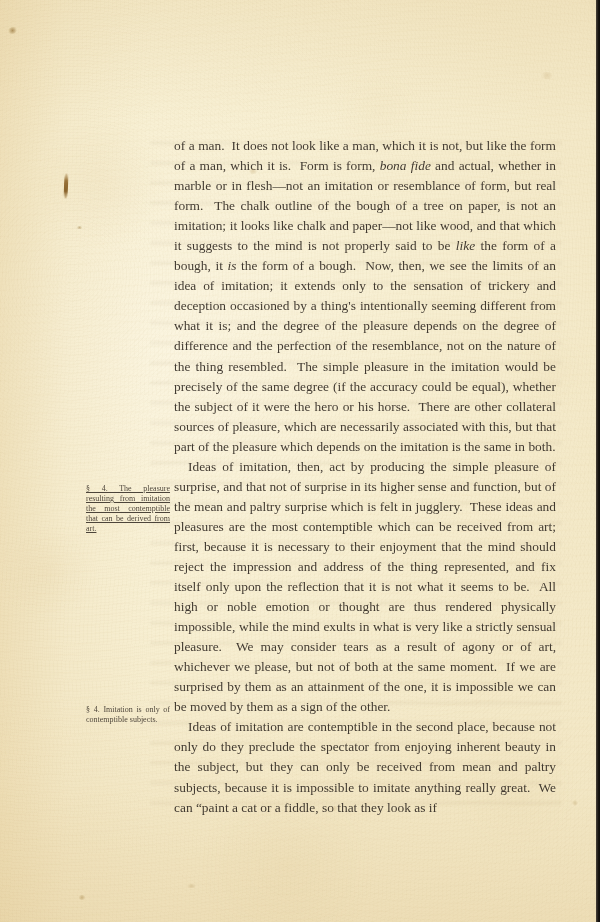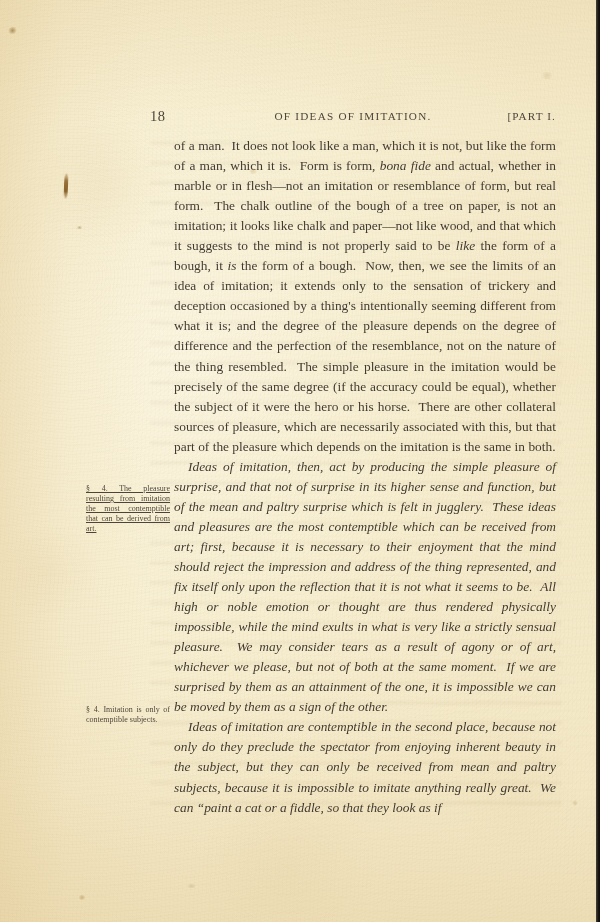--- a/index.html
+++ b/index.html
@@ -150,21 +150,21 @@
   }
   .para {
     margin: 0;
     text-align: justify;
     text-justify: inter-word;
     font-size: 13.4px;
     line-height: 20.05px;
     text-indent: 0;
     opacity: 0.93;
   }
-  .para + .para { margin-top: 0px; font-style: italic; }
+  .para + .para { margin-top: 0px; }
   .para.indent { text-indent: 14px; }
   .para i { font-style: italic; }
 
   
   .sidenote {
     position: absolute;
     left: 86px;
     width: 84px;
     font-size: 8.0px;
     line-height: 10.05px;
@@ -211,25 +211,20 @@
   <div class="paper-base"></div>
   <div class="paper-warm-top"></div>
   <div class="paper-warm-left"></div>
   <div class="paper-warm-bottom"></div>
   <div class="paper-fibre"></div>
   <div class="paper-mottle"></div>
   <div class="showthrough"></div>
 
   <div class="content">
 
-    <div class="running-head">
-      <span class="rh-folio">18</span>
-      <span class="rh-title">OF IDEAS OF IMITATION.</span>
-      <span class="rh-part">[PART I.</span>
-    </div>
 
     <div class="sidenote" id="sidenote-4">§ 4. The pleasure resulting from imitation the most contemptible that can be derived from art.</div>
 
     <div class="sidenote" id="sidenote-5">§ 4. Imitation is only of contemptible subjects.</div>
 
     <div class="body-block">
       <p class="para">of a man.&nbsp; It does not look like a man, which it is not, but like the form of a man, which it is.&nbsp; Form is form, <i>bona fide</i> and actual, whether in marble or in flesh—not an imitation or resemblance of form, but real form.&nbsp; The chalk outline of the bough of a tree on paper, is not an imitation; it looks like chalk and paper—not like wood, and that which it suggests to the mind is not properly said to be <i>like</i> the form of a bough, it <i>is</i> the form of a bough.&nbsp; Now, then, we see the limits of an idea of imitation; it extends only to the sensation of trickery and deception occasioned by a thing's intentionally seeming different from what it is; and the degree of the pleasure depends on the degree of difference and the perfection of the resemblance, not on the nature of the thing resembled.&nbsp; The simple pleasure in the imitation would be precisely of the same degree (if the accuracy could be equal), whether the subject of it were the hero or his horse.&nbsp; There are other collateral sources of pleasure, which are necessarily associated with this, but that part of the pleasure which depends on the imitation is the same in both.</p>
       <p class="para indent">Ideas of imitation, then, act by producing the simple pleasure of surprise, and that not of surprise in its higher sense and function, but of the mean and paltry surprise which is felt in jugglery.&nbsp; These ideas and pleasures are the most contemptible which can be received from art; first, because it is necessary to their enjoyment that the mind should reject the impression and address of the thing represented, and fix itself only upon the reflection that it is not what it seems to be.&nbsp; All high or noble emotion or thought are thus rendered physically impossible, while the mind exults in what is very like a strictly sensual pleasure.&nbsp; We may consider tears as a result of agony or of art, whichever we please, but not of both at the same moment.&nbsp; If we are surprised by them as an attainment of the one, it is impossible we can be moved by them as a sign of the other.</p>
       <p class="para indent">Ideas of imitation are contemptible in the second place, because not only do they preclude the spectator from enjoying inherent beauty in the subject, but they can only be received from mean and paltry subjects, because it is impossible to imitate anything really great.&nbsp; We can “paint a cat or a fiddle, so that they look as if</p>
     </div>

